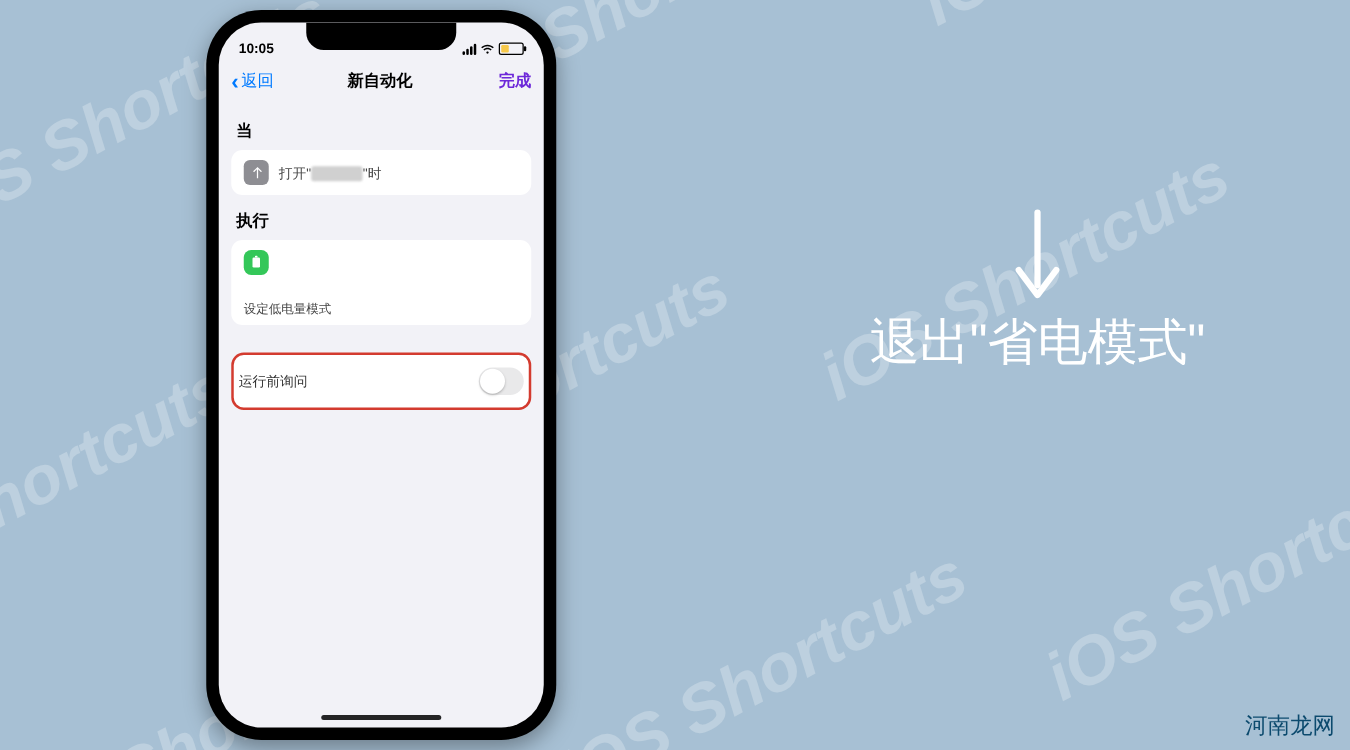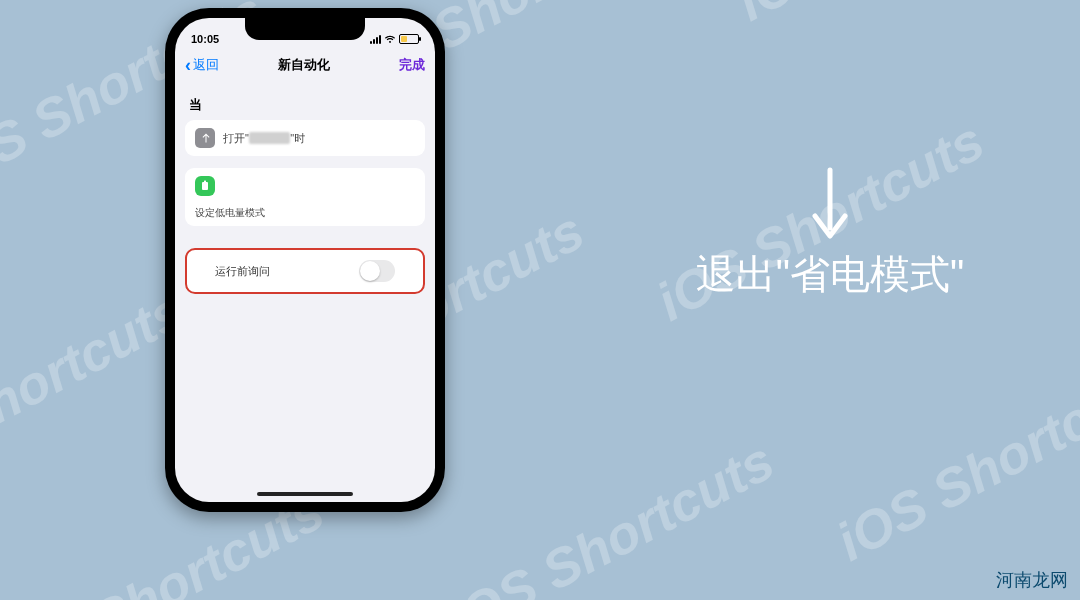--- a/index.html
+++ b/index.html
@@ -49,21 +49,21 @@
     bottom: 8px;
     color: #0c4a6e;
     font-size: 18px;
   }
   
   .phone {
     position: absolute;
     left: 165px;
     top: 8px;
     width: 280px;
-    height: 504px;
+    height: 584px;
     background: #000;
     border-radius: 44px;
     box-shadow: 0 6px 18px rgba(0,0,0,0.35);
     padding: 10px;
     box-sizing: border-box;
   }
   .screen {
     position: relative;
     width: 100%;
     height: 100%;
@@ -238,26 +238,26 @@
   }
   .action-card {
     background: #fff;
     border-radius: 9px;
     padding: 8px 10px 6px 10px;
     margin-bottom: 22px;
   }
   .action-label {
     font-size: 10px;
     color: #444;
-    margin-top: 10px;
+    margin-top: 20px;
   }
   .toggle-card {
     background: #fff;
     border-radius: 10px;
-    padding: 10px 28px;
+    padding: 10px 4px;
     display: flex;
     align-items: center;
     justify-content: space-between;
     border: 2px solid #d33b2f;
     box-sizing: border-box;
   }
   .toggle-label {
     font-size: 11px;
     color: #333;
   }
@@ -354,20 +354,21 @@
               <svg viewBox="0 0 24 24">
                   <path d="M14 3l7 7-1.4 1.4L15 6.8V21h-2V6.8l-4.6 4.6L7 10l7-7z"></path>
                 </svg>
             </span>
             <span class="cell-text">
               <span>打开"</span><span class="blur">XXXX</span><span>"时</span>
             </span>
           </div>
         </div>
 
+        <div class="sec-header">执行</div>
         <div class="action-card">
           <span class="icon-box icon-green">
              <svg viewBox="0 0 24 24" width="12" height="12">
                 <rect x="6" y="4" width="12" height="16" rx="2" fill="#fff"></rect>
                 <rect x="10" y="1" width="4" height="3" rx="1" fill="#fff"></rect>
               </svg>
           </span>
           <div class="action-label">设定低电量模式</div>
         </div>
 

